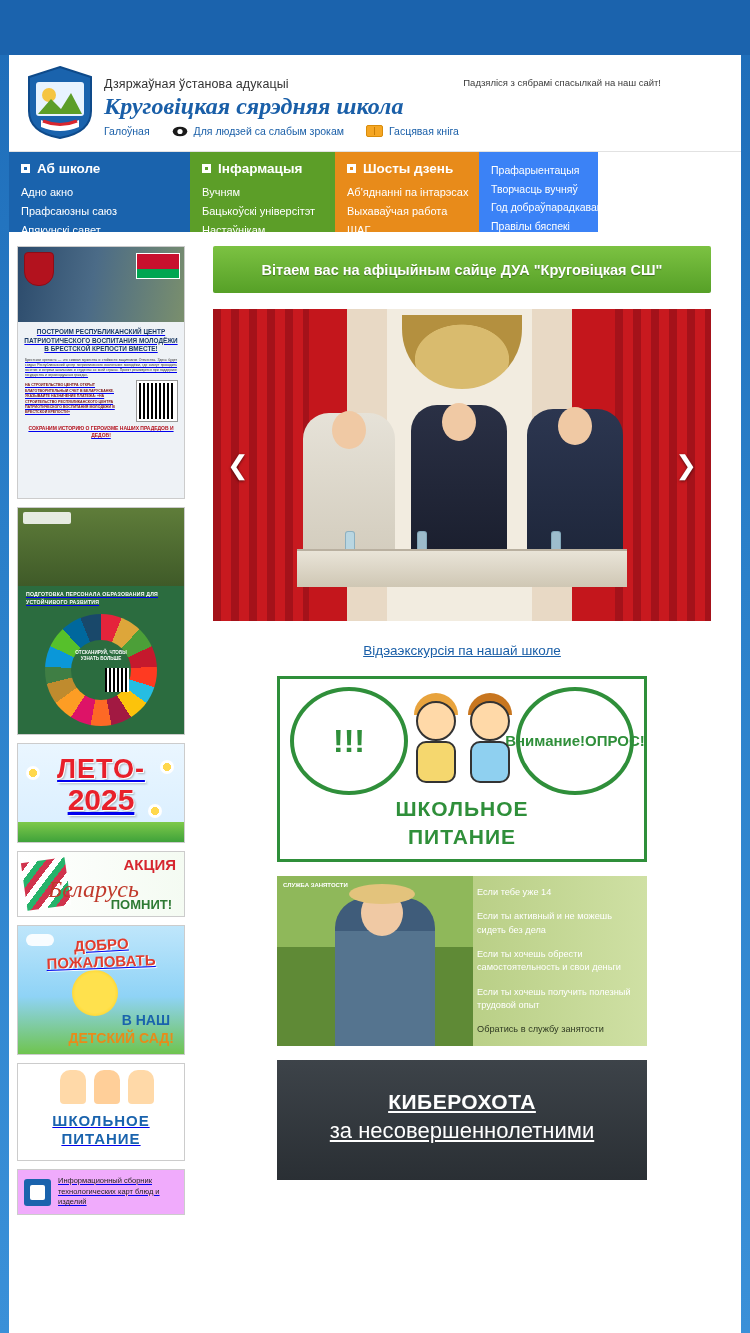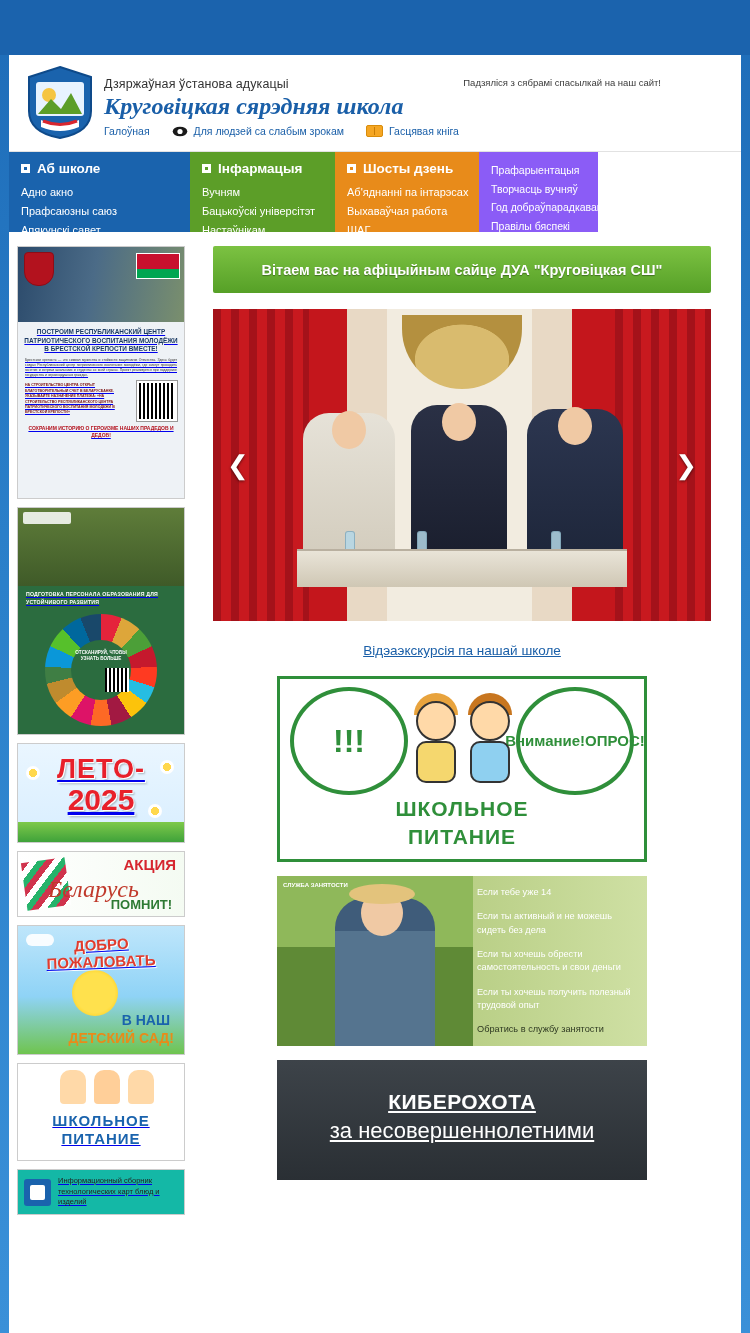--- a/index.html
+++ b/index.html
@@ -112,21 +112,21 @@
   }
   .nav-col {
     flex: 0 0 auto;
     padding: 9px 0 0 12px;
     position: relative;
   }
   .nav-col.c1 { width: 181px; background: #1a63ad; }
   .nav-col.c2 { width: 145px; background: #5c9e28; }
   .nav-col.c3 { width: 144px; background: #e88b1a; }
   .nav-col.c4 { width: 143px; background: #e03c2e; }
-  .nav-col.c5 { width: 119px; background: #8b5cf6; }
+  .nav-col.c5 { width: 119px; background: #3b82f6; }
   .nav-title {
     font-size: 13.5px;
     font-weight: bold;
     margin-bottom: 7px;
     display: flex;
     align-items: center;
     gap: 7px;
     white-space: nowrap;
   }
   .nav-sq {
@@ -352,21 +352,21 @@
     position:absolute; top:6px; width:26px;height:34px;
     background:#ffd9a8; border-radius:10px 10px 4px 4px;
   }
   .b6 .b6-t1, .b6 .b6-t2 {
     text-align:center; font-size: 15px; font-weight:bold; color:#1a63ad;
     letter-spacing:1px; line-height:1.2;
   }
   .b6 .b6-t1 { padding-top: 2px; }
 
   
-  .b7 { height: 46px; background:#14b8a6; display:flex; align-items:center; gap:7px; padding: 0 6px; }
+  .b7 { height: 46px; background:#f0abfc; display:flex; align-items:center; gap:7px; padding: 0 6px; }
   .b7 .bk {
     width: 27px; height: 27px; flex:0 0 27px;
     background:#1a63ad; border-radius:3px; position:relative;
   }
   .b7 .bk:after {
     content:""; position:absolute; left:6px; top:6px; width:15px;height:15px;
     background:#fff; border-radius:2px;
   }
   .b7 .bk-txt { font-size: 7.5px; color:#222; line-height:1.45; }
 

